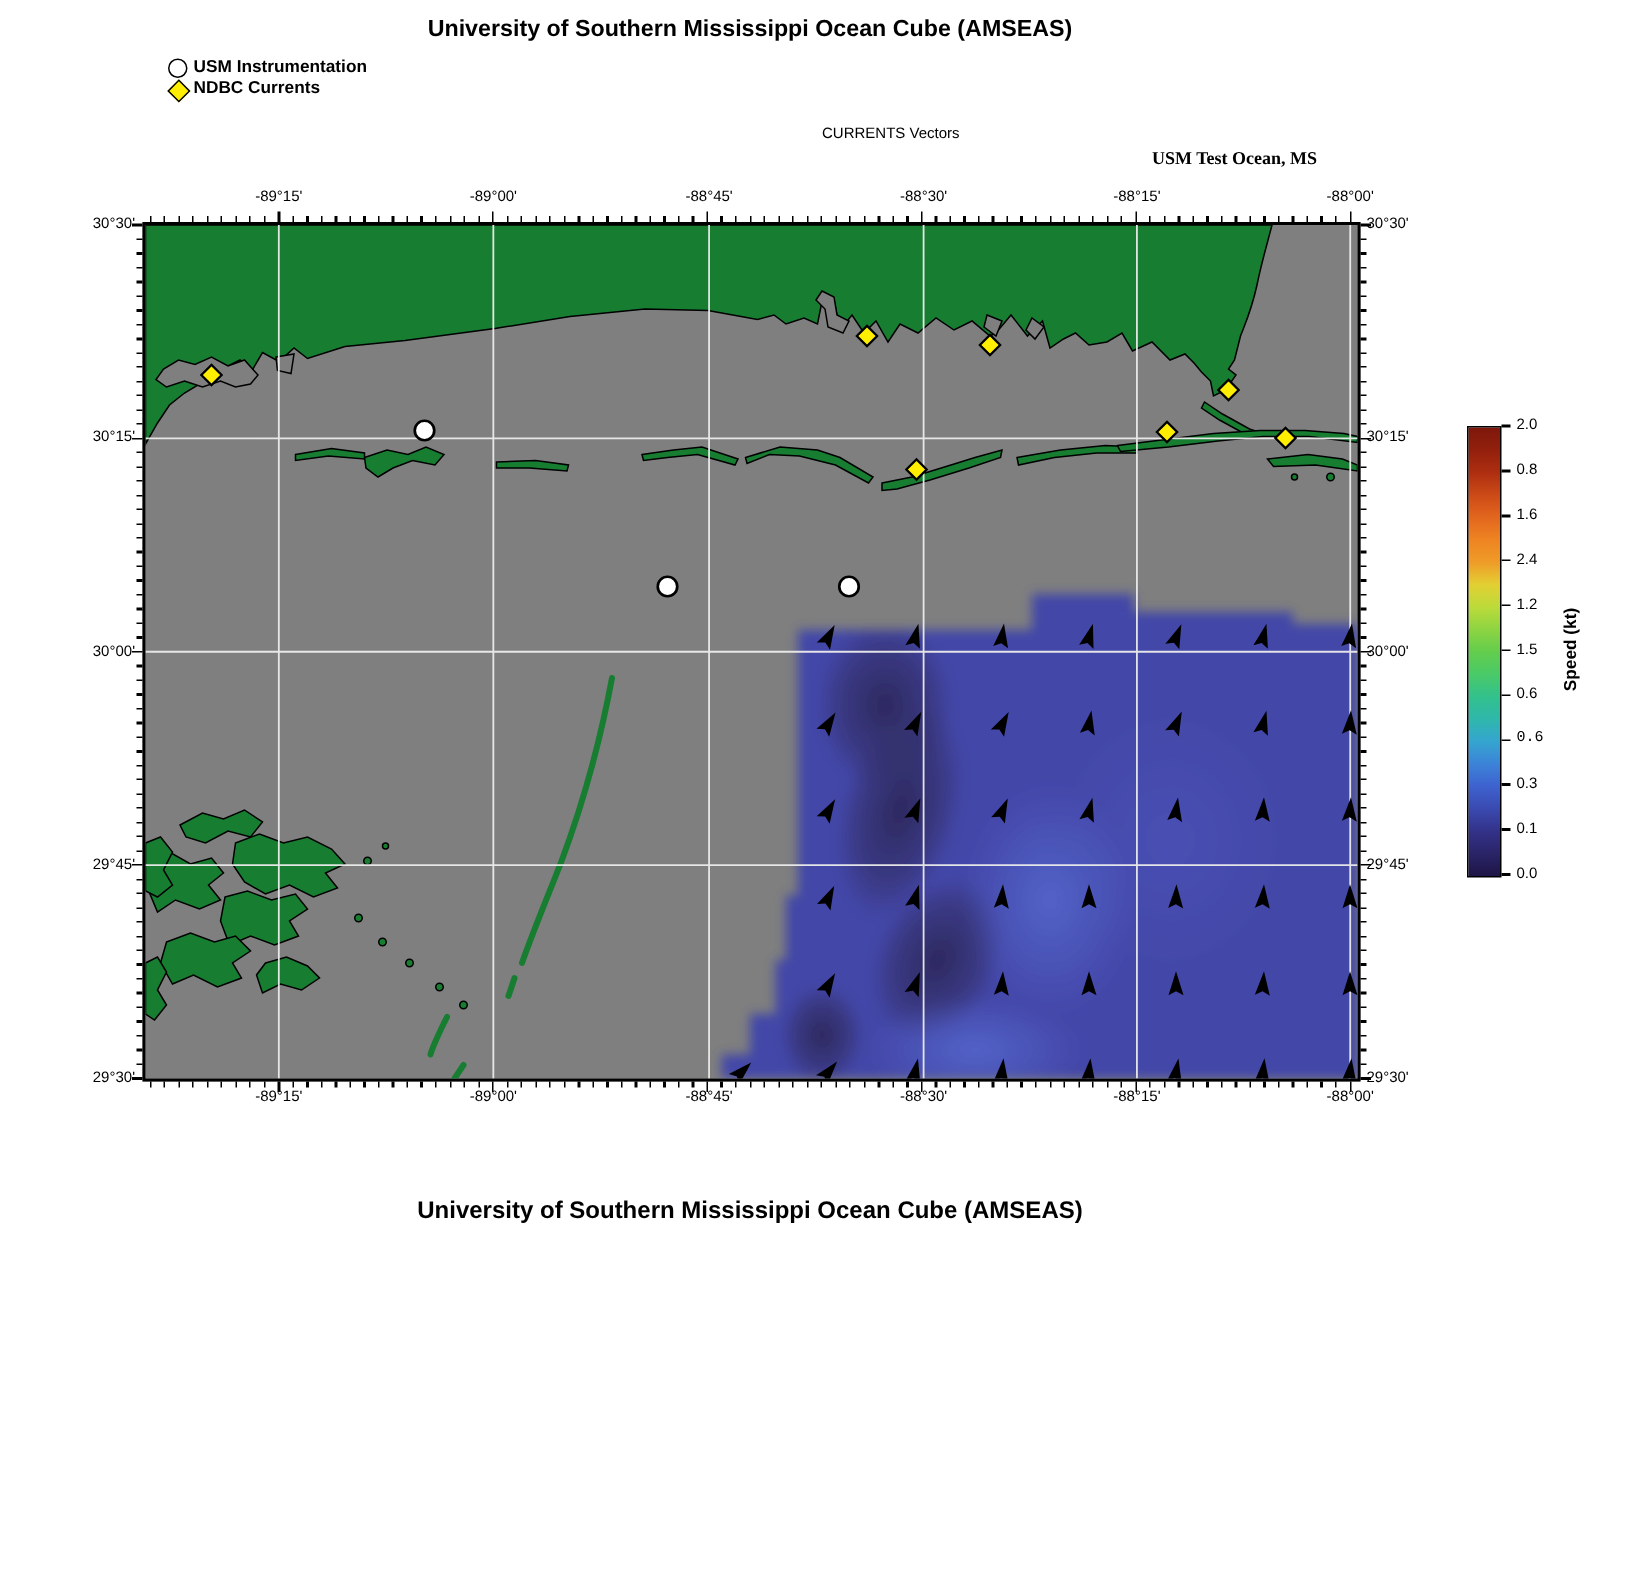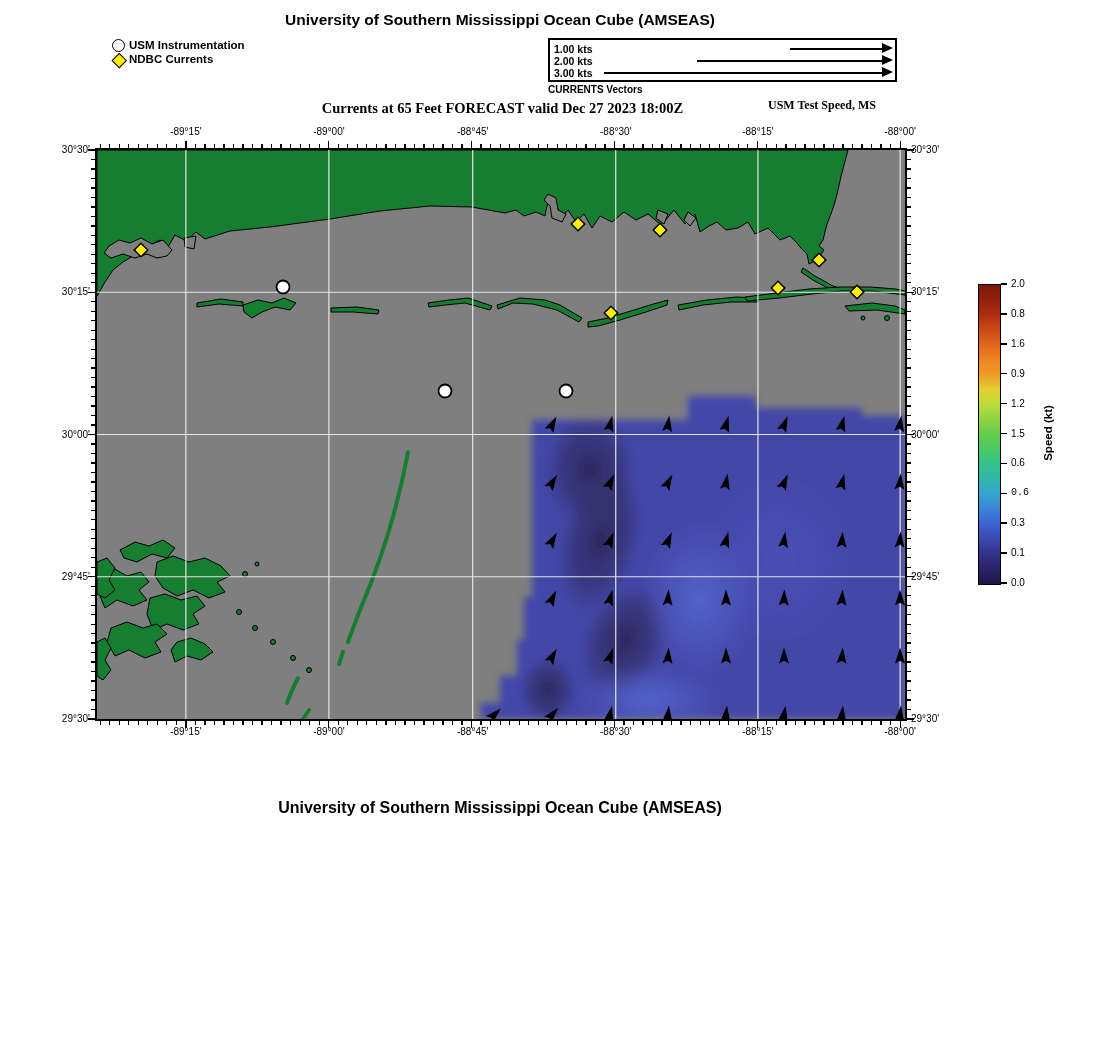--- a/index.html
+++ b/index.html
@@ -10,21 +10,21 @@
   .footer-title{left:95px;top:799px;width:810px;text-align:center;font-size:16px;font-weight:bold;}
   .leg-label{font-size:11.5px;font-weight:bold;line-height:13px;}
   .leg-circle{width:11px;height:11px;border:1.6px solid #000;border-radius:50%;background:#fff;}
   .leg-diamond{width:8.5px;height:8.5px;border:1.5px solid #000;background:#ffee00;transform:rotate(45deg);}
   .vector-box{left:548px;top:38px;width:349px;height:44px;border:2px solid #000;box-sizing:border-box;padding-top:3px;}
   .vec-row{position:relative;height:12px;}
   .vec-label{position:absolute;left:4px;top:0;font-size:10.5px;font-weight:bold;line-height:12px;}
   .vec-line{position:absolute;right:12px;top:5px;height:1.5px;background:#000;}
   .vec-head{position:absolute;right:2px;top:0px;width:0;height:0;
             border-top:5px solid transparent;border-bottom:5px solid transparent;border-left:11px solid #000;}
-  .vec-caption{left:548px;top:84px;font-size:10px;font-weight:bold;}
+  .vec-caption{left:548px;top:84px;font-size:10px;font-weight:normal;}
   .subtitle{left:145px;top:100px;width:715px;text-align:center;font-size:14.5px;font-weight:bold;
             font-family:"Liberation Serif",serif;}
   .region-label{left:768px;top:98px;font-size:12px;font-weight:bold;font-family:"Liberation Serif",serif;}
   .map-frame{left:95px;top:148px;width:808px;height:569px;border:2px solid #000;background:#7f7f7f;}
   .tick{position:absolute;background:#000;}
   .ax-label{position:absolute;font-size:10px;white-space:nowrap;}
   .cbar{left:978px;top:284px;width:21px;height:299px;border:1.5px solid #000;box-sizing:content-box;}
   .cbar-tick{position:absolute;width:6px;height:1.5px;background:#000;}
   .cbar-xline{position:absolute;width:21px;height:1px;background:rgba(255,255,255,.6);}
   .cbar-label{position:absolute;font-size:10px;}
@@ -40,41 +40,23 @@
 
   <div class="abs" style="left:112px;top:39px;">
       <div class="leg-circle"></div>
     </div>
   <div class="abs leg-label" style="left:129px;top:39px;">USM Instrumentation</div>
   <div class="abs" style="left:114px;top:55px;">
       <div class="leg-diamond"></div>
     </div>
   <div class="abs leg-label" style="left:129px;top:53px;">NDBC Currents</div>
 
-  <div class="abs vector-box" id="vector-box">
-      <div class="vec-row">
-        <div class="vec-label">1.00 kts</div>
-        <div class="vec-line" style="width: 93px;"></div>
-        <div class="vec-head"></div>
-      </div>
-      <div class="vec-row">
-        <div class="vec-label">2.00 kts</div>
-        <div class="vec-line" style="width: 186px;"></div>
-        <div class="vec-head"></div>
-      </div>
-      <div class="vec-row">
-        <div class="vec-label">3.00 kts</div>
-        <div class="vec-line" style="width: 279px;"></div>
-        <div class="vec-head"></div>
-      </div>
-    </div>
   <div class="abs vec-caption">CURRENTS Vectors</div>
 
-  <div class="abs subtitle">Currents at 65 Feet FORECAST valid Dec 27 2023 18:00Z</div>
-  <div class="abs region-label">USM Test Speed, MS</div>
+  <div class="abs region-label">USM Test Ocean, MS</div>
 
   <div class="abs map-frame">
     <svg id="map-svg" width="808" height="569" viewBox="0 0 808 569">
       <defs>
         <radialGradient id="gDark">
           <stop offset="0%" stop-color="#2c2759" stop-opacity="0.95"></stop>
           <stop offset="65%" stop-color="#322d66" stop-opacity="0.55"></stop>
           <stop offset="100%" stop-color="#332e6a" stop-opacity="0"></stop>
         </radialGradient>
         <radialGradient id="gLight">
@@ -550,21 +532,21 @@
       <div class="cbar-tick" style="left: 1001px; top: 462.65px;"></div>
       <div class="cbar-label" style="left: 1011px; top: 457.4px;">0.6</div>
       <div class="cbar-xline" style="left: 979.5px; top: 462.9px;"></div>
       <div class="cbar-tick" style="left: 1001px; top: 432.75px;"></div>
       <div class="cbar-label" style="left: 1011px; top: 427.5px;">1.5</div>
       <div class="cbar-xline" style="left: 979.5px; top: 433px;"></div>
       <div class="cbar-tick" style="left: 1001px; top: 402.85px;"></div>
       <div class="cbar-label" style="left: 1011px; top: 397.6px;">1.2</div>
       <div class="cbar-xline" style="left: 979.5px; top: 403.1px;"></div>
       <div class="cbar-tick" style="left: 1001px; top: 372.95px;"></div>
-      <div class="cbar-label" style="left: 1011px; top: 367.7px;">0.9</div>
+      <div class="cbar-label" style="left: 1011px; top: 367.7px;">2.4</div>
       <div class="cbar-xline" style="left: 979.5px; top: 373.2px;"></div>
       <div class="cbar-tick" style="left: 1001px; top: 343.05px;"></div>
       <div class="cbar-label" style="left: 1011px; top: 337.8px;">1.6</div>
       <div class="cbar-xline" style="left: 979.5px; top: 343.3px;"></div>
       <div class="cbar-tick" style="left: 1001px; top: 313.15px;"></div>
       <div class="cbar-label" style="left: 1011px; top: 307.9px;">0.8</div>
       <div class="cbar-xline" style="left: 979.5px; top: 313.4px;"></div>
       <div class="cbar-tick" style="left: 1001px; top: 283.25px;"></div>
       <div class="cbar-label" style="left: 1011px; top: 278px;">2.0</div>
     </div>

